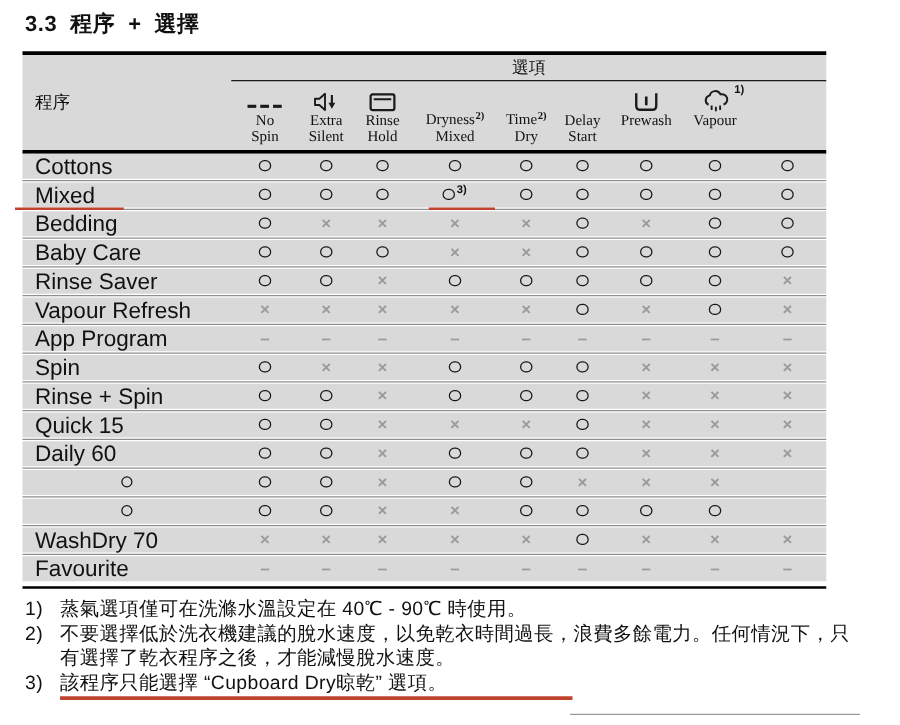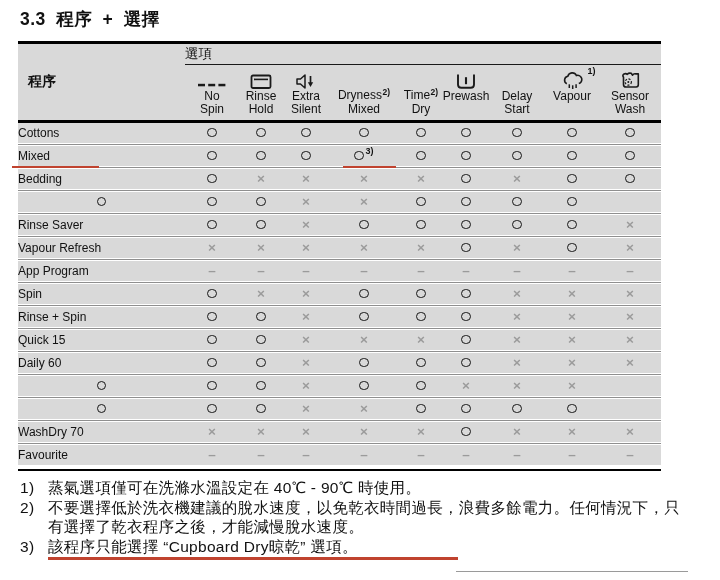--- a/index.html
+++ b/index.html
@@ -9,40 +9,40 @@
   .title { position:absolute; left:20px; top:7px; font-size:17.5px; font-weight:bold;
            letter-spacing:.5px; word-spacing:5px; }
 
   .tablewrap { position:absolute; left:18px; top:41px; width:643px; }
   .rule-top { height:2.5px; background:#000; }
   .rule-mid { height:3px; background:#000; }
   .rule-bot { height:2.5px; background:#000; }
 
   .thead { background:#d9d9d9; display:flex; }
   .th-left  { width:167px; box-sizing:border-box; display:flex; align-items:center;
-              padding-left:10px; font-size:14px;font-weight:bold; }
+              padding-left:10px; font-size:14px; }
   .th-right { width:476px; }
-  .opt-h { height:20px; line-height:20px; font-size:13.5px;
+  .opt-h { height:20px; line-height:20px; text-align:center; font-size:13.5px;
            border-bottom:1px solid #1a1a1a; }
   .cols { display:grid; grid-template-columns:54px 44px 46px 70px 44px 46px 56px 54px 62px;
           height:55px; }
   .hcol { display:flex; flex-direction:column; align-items:center; justify-content:flex-end;
           padding-bottom:3px; }
   .icon-box { height:23px; display:flex; align-items:flex-end; justify-content:center;
               position:relative; }
   .icon-sup { position:absolute; right:-11px; top:-1px; font-size:9px; font-weight:bold; }
-  .hl { font-size:12px; line-height:13.5px; text-align:right; white-space:nowrap; min-height:13.5px; }
+  .hl { font-size:12px; line-height:13.5px; text-align:right; white-space:nowrap; min-height:13.5px;font-family:Liberation Serif, serif; }
   .hsup { font-size:8.5px; font-weight:bold; position:relative; top:-4px; margin-left:.5px; }
 
   .trow { display:grid; grid-template-columns:167px 54px 44px 46px 70px 44px 46px 56px 54px 62px;
           height:20px; background:#d9d9d9; margin-bottom:3px; position:relative; }
   .trow:last-child { margin-bottom:4px; }
   .trow:not(:last-child)::after { content:''; position:absolute; left:0; right:0; bottom:-2px;
           height:1px; background:#8f8f8f; }
-  .plabel { font-size:12px; line-height:20px; white-space:nowrap;
+  .plabel { font-size:18px; line-height:20px; padding-left:10px; white-space:nowrap;
             position:relative; }
   .plabel.red-u::before { content:''; position:absolute; left:-6px; top:20px; width:87px;
             height:2.5px; background:#c0432f; z-index:3; }
   .cell { display:flex; align-items:center; justify-content:center; position:relative; }
   .cell.red-u::before { content:''; position:absolute; left:14px; width:53px; top:20px;
             height:2.5px; background:#c0432f; z-index:3; }
   .sym-o { width:7.5px; height:7.5px; border:1.9px solid #161616; border-radius:50%;
            box-sizing:content-box; }
   .sym-muted { color:#9b9b9b; font-size:13.5px; line-height:1; font-weight:bold; }
   .cell-sup { font-size:9px; font-weight:bold; position:relative; top:-5px; margin-left:1.5px; }
@@ -82,97 +82,84 @@
                     </g>
                   </svg>
                 </span>
               </div>
               <div class="hl">No</div>
               <div class="hl">Spin</div>
             </div>
             <div class="hcol">
               <div class="icon-box">
                 <span class="icon">
-                  <svg width="24" height="17" viewBox="0 0 24 17">
-                    <rect x="2.5" y="2.5" width="19" height="12.5" rx="1.5" fill="none" stroke="#1a1a1a" stroke-width="1.8"></rect>
-                    <line x1="5" y1="6.4" x2="19" y2="6.4" stroke="#1a1a1a" stroke-width="1.6"></line>
-                  </svg>
-                </span>
-              </div>
-              <div class="hl">Rinse</div>
-              <div class="hl">Hold</div>
-            </div>
-            <div class="hcol">
-              <div class="icon-box">
-                <span class="icon">
                   <svg width="22" height="17" viewBox="0 0 22 17">
                     <polygon points="2,6 5.5,6 10,2 10,15 5.5,11 2,11" fill="none" stroke="#1a1a1a" stroke-width="1.5" stroke-linejoin="round"></polygon>
                     <line x1="15.5" y1="3" x2="15.5" y2="10" stroke="#1a1a1a" stroke-width="1.7"></line>
                     <polygon points="12.8,9.2 18.2,9.2 15.5,14" fill="#1a1a1a"></polygon>
                   </svg>
                 </span>
               </div>
               <div class="hl">Extra</div>
               <div class="hl">Silent</div>
             </div>
             <div class="hcol">
+              <div class="icon-box">
+                <span class="icon">
+                  <svg width="24" height="17" viewBox="0 0 24 17">
+                    <rect x="2.5" y="2.5" width="19" height="12.5" rx="1.5" fill="none" stroke="#1a1a1a" stroke-width="1.8"></rect>
+                    <line x1="5" y1="6.4" x2="19" y2="6.4" stroke="#1a1a1a" stroke-width="1.6"></line>
+                  </svg>
+                </span>
+              </div>
+              <div class="hl">Rinse</div>
+              <div class="hl">Hold</div>
+            </div>
+            <div class="hcol">
               <div class="icon-box"></div>
               <div class="hl">Dryness<span class="hsup">2)</span></div>
               <div class="hl">Mixed</div>
             </div>
             <div class="hcol">
               <div class="icon-box"></div>
               <div class="hl">Time<span class="hsup">2)</span></div>
               <div class="hl">Dry</div>
+            </div>
+            <div class="hcol">
+              <div class="icon-box"></div>
+              <div class="hl">Delay</div>
+              <div class="hl">Start</div>
             </div>
             <div class="hcol">
               <div class="icon-box">
                 <span class="icon">
                   <svg width="22" height="17" viewBox="0 0 22 17">
                     <path d="M3 1.5 V11.5 Q3 14.8 6.3 14.8 H15.7 Q19 14.8 19 11.5 V1.5" fill="none" stroke="#1a1a1a" stroke-width="1.9"></path>
                     <line x1="11" y1="4.2" x2="11" y2="11.2" stroke="#1a1a1a" stroke-width="2.1"></line>
                   </svg>
                 </span>
               </div>
               <div class="hl">Prewash</div>
               <div class="hl">&nbsp;</div>
-            </div>
-            <div class="hcol">
-              <div class="icon-box"></div>
-              <div class="hl">Delay</div>
-              <div class="hl">Start</div>
             </div>
             <div class="hcol">
               <div class="icon-box">
                 <span class="icon">
                   <svg width="25" height="19" viewBox="0 0 25 19">
                     <path d="M6.8 12.8 A4 4 0 0 1 7.8 5.3 A4.6 4.6 0 0 1 16.4 4.5 A3.7 3.7 0 0 1 18.8 12.6" fill="none" stroke="#1a1a1a" stroke-width="1.6"></path>
                     <line x1="9.3" y1="13.3" x2="9.3" y2="17" stroke="#1a1a1a" stroke-width="1.5"></line>
                     <line x1="12.7" y1="14.3" x2="12.7" y2="18" stroke="#1a1a1a" stroke-width="1.5"></line>
                     <line x1="16.1" y1="13.3" x2="16.1" y2="17" stroke="#1a1a1a" stroke-width="1.5"></line>
                   </svg>
                 </span>
                 <span class="icon-sup">1)</span>
               </div>
               <div class="hl">Vapour</div>
               <div class="hl">&nbsp;</div>
             </div>
-            <div class="hcol">
-              <div class="icon-box">
-                <span class="icon">
-                  <svg width="23" height="19" viewBox="0 0 23 19">
-                    <path d="M4.5 6.2 Q3 4.2 5 3 Q6.8 2 8.3 3.3 Q9.8 1.6 12.2 2.3 L13.6 4.2 Q14.6 2.4 16.8 2.9 L19.3 2.9 L19.3 13.8 Q19.3 16 17.1 16 L7 16 Q4.5 16 4.5 13.4 Z" fill="none" stroke="#1a1a1a" stroke-width="1.6" stroke-linejoin="round"></path>
-                    <circle cx="9.3" cy="11" r="3.1" fill="none" stroke="#1a1a1a" stroke-width="1.2" stroke-dasharray="2.1 1.5"></circle>
-                    <circle cx="9.3" cy="11" r="1" fill="#1a1a1a"></circle>
-                  </svg>
-                </span>
-              </div>
-              <div class="hl">Sensor</div>
-              <div class="hl">Wash</div>
-            </div>
           </div>
       </div>
     </div>
     <div class="rule-mid"></div>
     <div class="tbody">
         <div class="trow">
           <div class="plabel">Cottons</div>
           <div class="cell">
             <span class="sym-o"></span>
           </div>
@@ -256,20 +243,21 @@
             <span class="sym-muted">×</span>
           </div>
           <div class="cell">
             <span class="sym-o"></span>
           </div>
           <div class="cell">
             <span class="sym-o"></span>
           </div>
         </div>
         <div class="trow">
+          <div class="plabel">Baby Care</div>
           <div class="cell">
             <span class="sym-o"></span>
           </div>
           <div class="cell">
             <span class="sym-o"></span>
           </div>
           <div class="cell">
             <span class="sym-o"></span>
           </div>
           <div class="cell">

